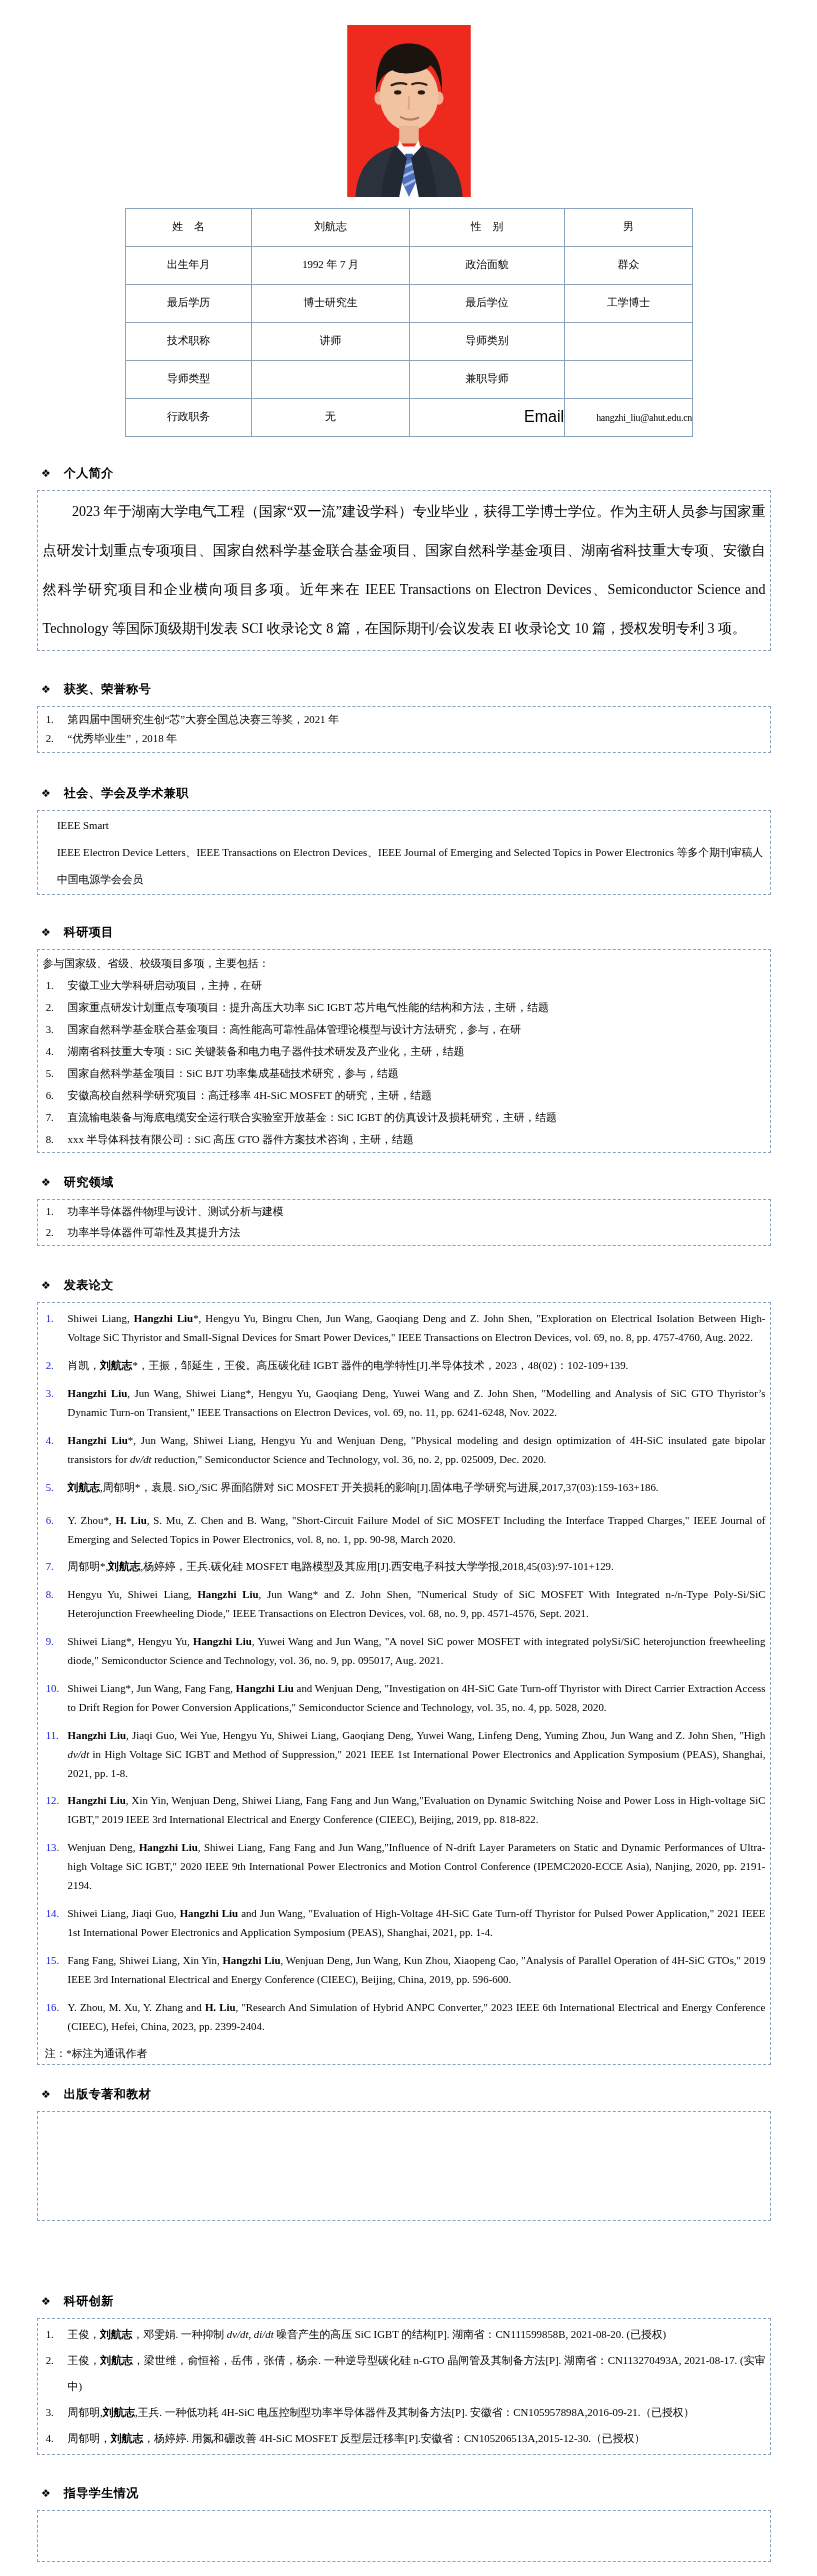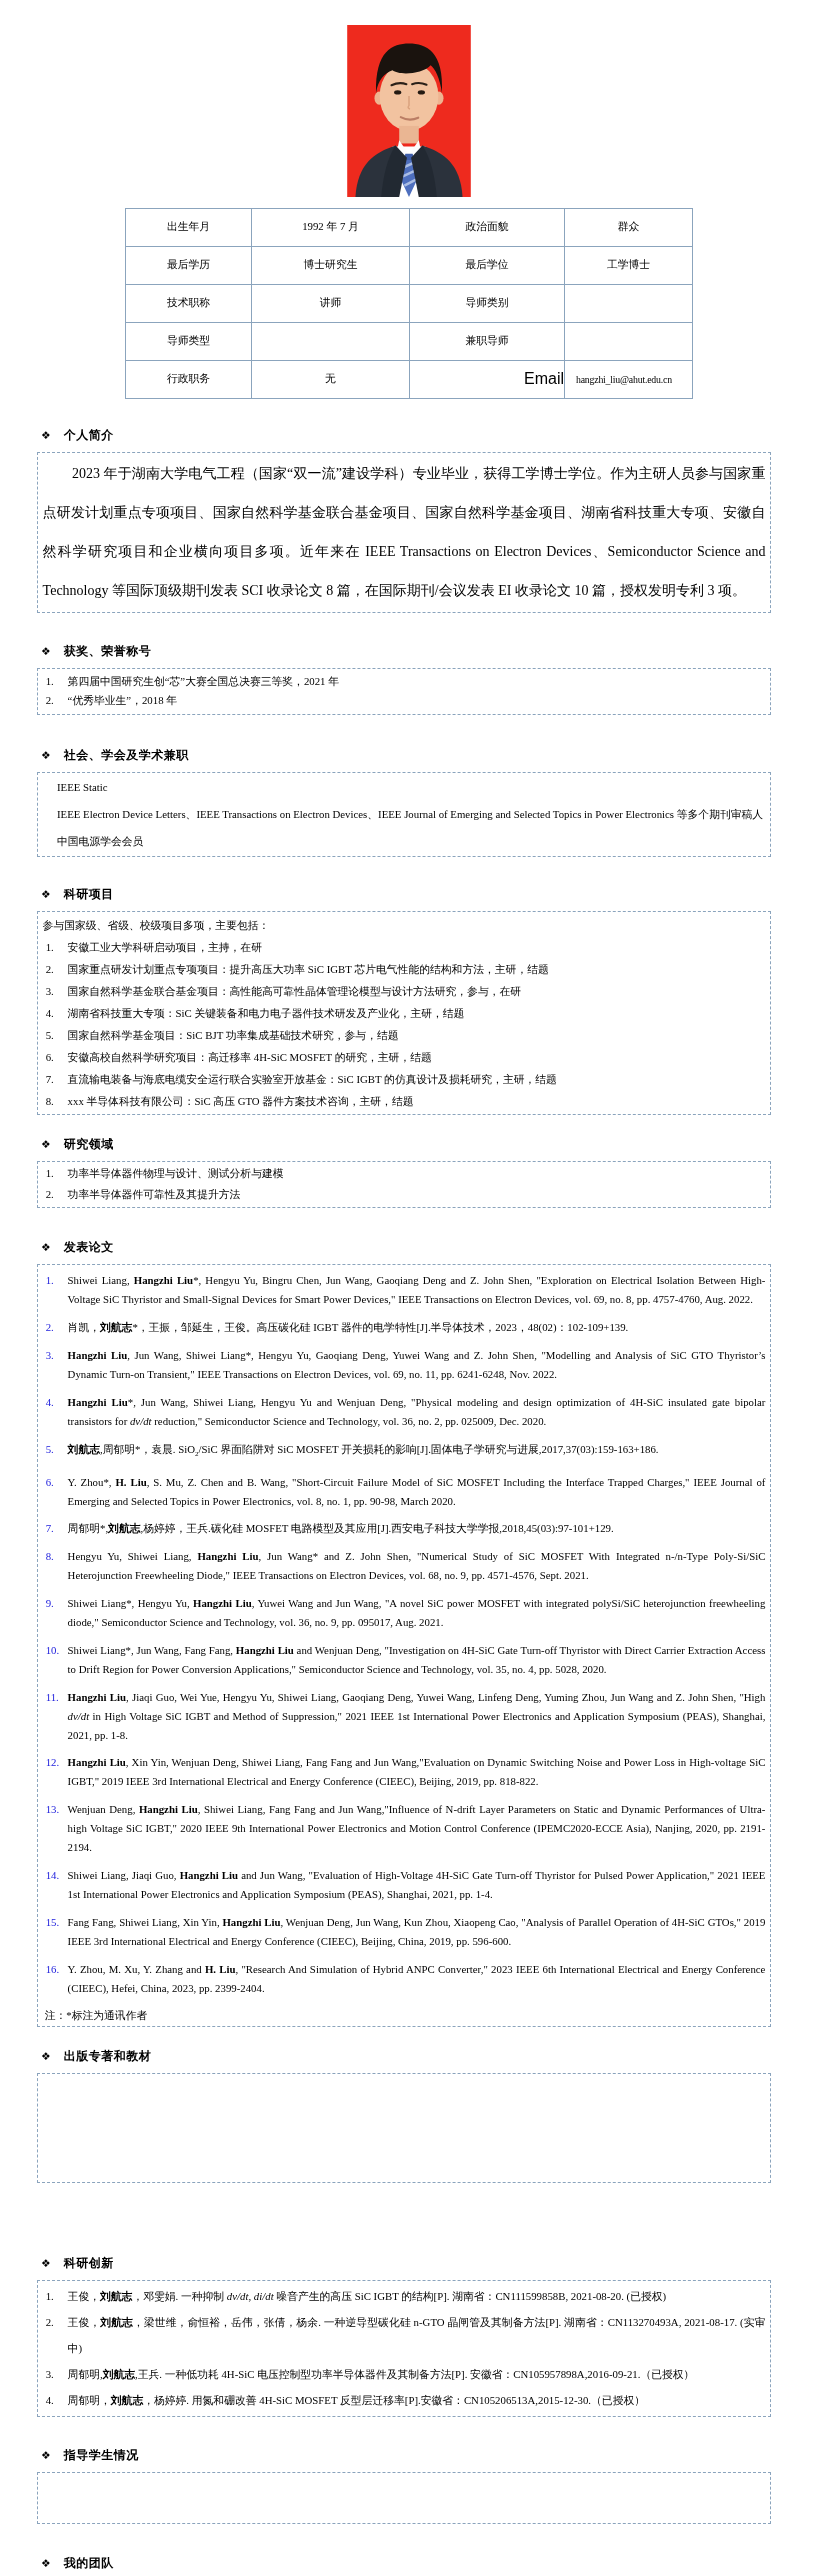--- a/index.html
+++ b/index.html
@@ -24,21 +24,21 @@
     text-align: center;
     vertical-align: middle;
     font-size: 10.8px;
     overflow: hidden;
   }
   table.info col.c1 { width: 126px; }
   table.info col.c2 { width: 158px; }
   table.info col.c3 { width: 155px; }
   table.info col.c4 { width: 128px; }
   table.info td.sans  { font-family: "Liberation Sans", sans-serif; font-size: 16px; text-align: right; }
-  table.info td.email { font-size: 9.8px; text-align: left; padding-left: 11px; letter-spacing: -0.2px; }
+  table.info td.email { font-size: 9.8px; text-align: right; padding-left: 11px; letter-spacing: -0.2px; }
 
   
   .section { margin-left: 37px; width: 734px; }
   .sec-head { display: flex; align-items: baseline; gap: 13px; margin: 0 0 8.2px 4.1px; }
   .bullet { font-size: 10.8px; line-height: 1; }
   .sec-title { font-weight: bold; font-size: 12px; letter-spacing: 0.5px; }
   .sec-box { border: 1px dashed #8ba4bd; padding: 1.5px 4.6px; }
 
   .section-profile      { margin-top: 28px; }
   .section-awards       { margin-top: 30px; }
@@ -120,20 +120,26 @@
 
   <table class="info">
     <colgroup>
         <col class="c1">
         <col class="c2">
         <col class="c3">
         <col class="c4">
       </colgroup>
     <tbody>
         <tr>
+          <td class="label">姓　名</td>
+          <td class="value">刘航志</td>
+          <td class="label">性　别</td>
+          <td class="value">男</td>
+        </tr>
+        <tr>
           <td class="label">出生年月</td>
           <td class="value">1992 年 7 月</td>
           <td class="label">政治面貌</td>
           <td class="value">群众</td>
         </tr>
         <tr>
           <td class="label">最后学历</td>
           <td class="value">博士研究生</td>
           <td class="label">最后学位</td>
           <td class="value">工学博士</td>
@@ -190,21 +196,21 @@
     </div>
   </section>
 
   <section class="section section-memberships">
     <div class="sec-head">
       <span class="bullet">❖</span>
       <span class="sec-title">社会、学会及学术兼职</span>
     </div>
     <div class="sec-box box-memberships">
 
-        <p>IEEE Static</p>
+        <p>IEEE Smart</p>
 
         <p>IEEE Electron Device Letters、IEEE Transactions on Electron Devices、IEEE Journal of Emerging and Selected Topics in Power Electronics 等多个期刊审稿人</p>
 
         <p>中国电源学会会员</p>
       </div>
   </section>
 
   <section class="section section-projects">
     <div class="sec-head">
       <span class="bullet">❖</span>

